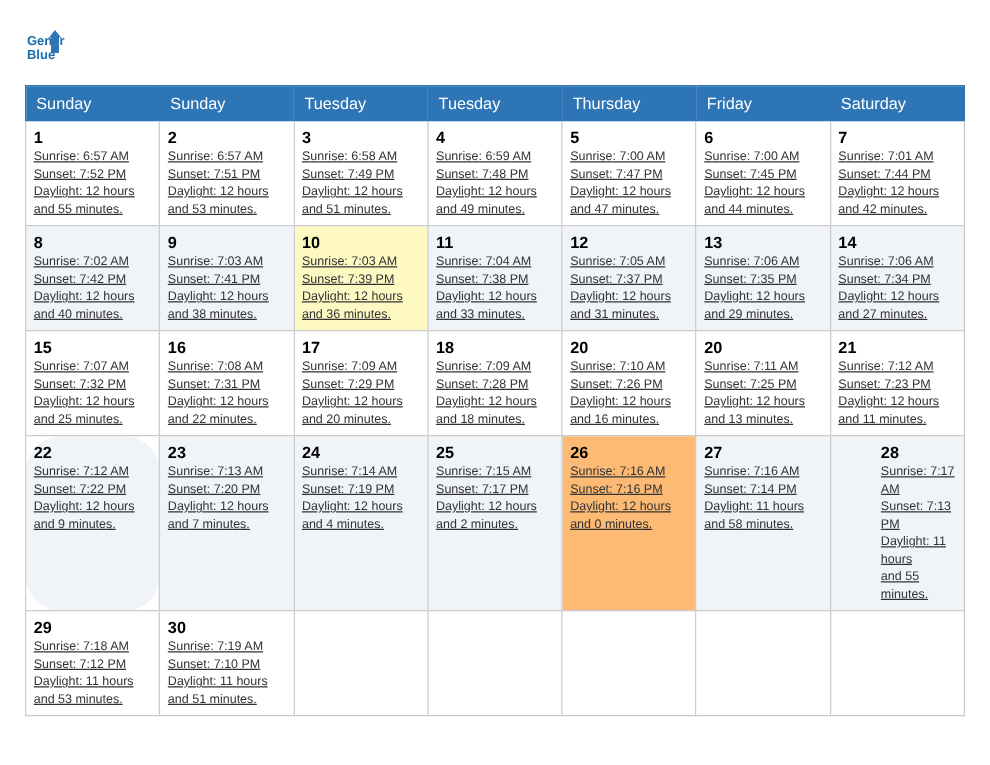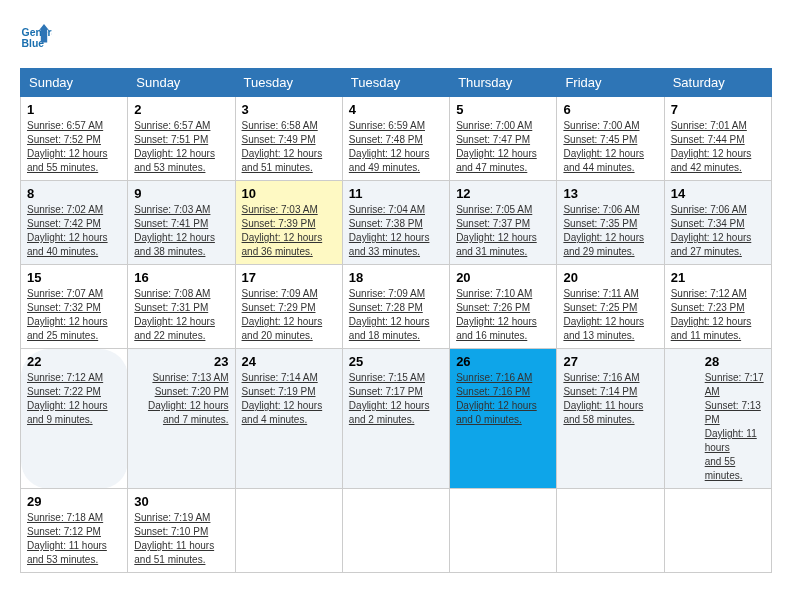--- a/index.html
+++ b/index.html
@@ -200,33 +200,33 @@
         <td>
           <span class="day-number">21</span>
           <div class="day-info">Sunrise: 7:12 AM<br>Sunset: 7:23 PM<br>Daylight: 12 hours<br>and 11 minutes.</div>
         </td>
       </tr>
       <tr>
         <td style="background-color: rgb(240, 244, 248); border-radius: 28px;">
           <span class="day-number">22</span>
           <div class="day-info">Sunrise: 7:12 AM<br>Sunset: 7:22 PM<br>Daylight: 12 hours<br>and 9 minutes.</div>
         </td>
-        <td style="background-color: rgb(240, 244, 248); text-align: right;">
+        <td style="background-color: rgb(240, 244, 248);">
           <span class="day-number">23</span>
           <div class="day-info">Sunrise: 7:13 AM<br>Sunset: 7:20 PM<br>Daylight: 12 hours<br>and 7 minutes.</div>
         </td>
         <td style="background-color: rgb(240, 244, 248);">
           <span class="day-number">24</span>
           <div class="day-info">Sunrise: 7:14 AM<br>Sunset: 7:19 PM<br>Daylight: 12 hours<br>and 4 minutes.</div>
         </td>
         <td style="background-color: rgb(240, 244, 248);">
           <span class="day-number">25</span>
           <div class="day-info">Sunrise: 7:15 AM<br>Sunset: 7:17 PM<br>Daylight: 12 hours<br>and 2 minutes.</div>
         </td>
-        <td style="background-color: #0ea5e9;">
+        <td style="background-color: #fdba74;">
           <span class="day-number">26</span>
           <div class="day-info">Sunrise: 7:16 AM<br>Sunset: 7:16 PM<br>Daylight: 12 hours<br>and 0 minutes.</div>
         </td>
         <td style="background-color: rgb(240, 244, 248);">
           <span class="day-number">27</span>
           <div class="day-info">Sunrise: 7:16 AM<br>Sunset: 7:14 PM<br>Daylight: 11 hours<br>and 58 minutes.</div>
         </td>
         <td style="background-color: rgb(240, 244, 248); padding-left: 40px;">
           <span class="day-number">28</span>
           <div class="day-info">Sunrise: 7:17 AM<br>Sunset: 7:13 PM<br>Daylight: 11 hours<br>and 55 minutes.</div>

